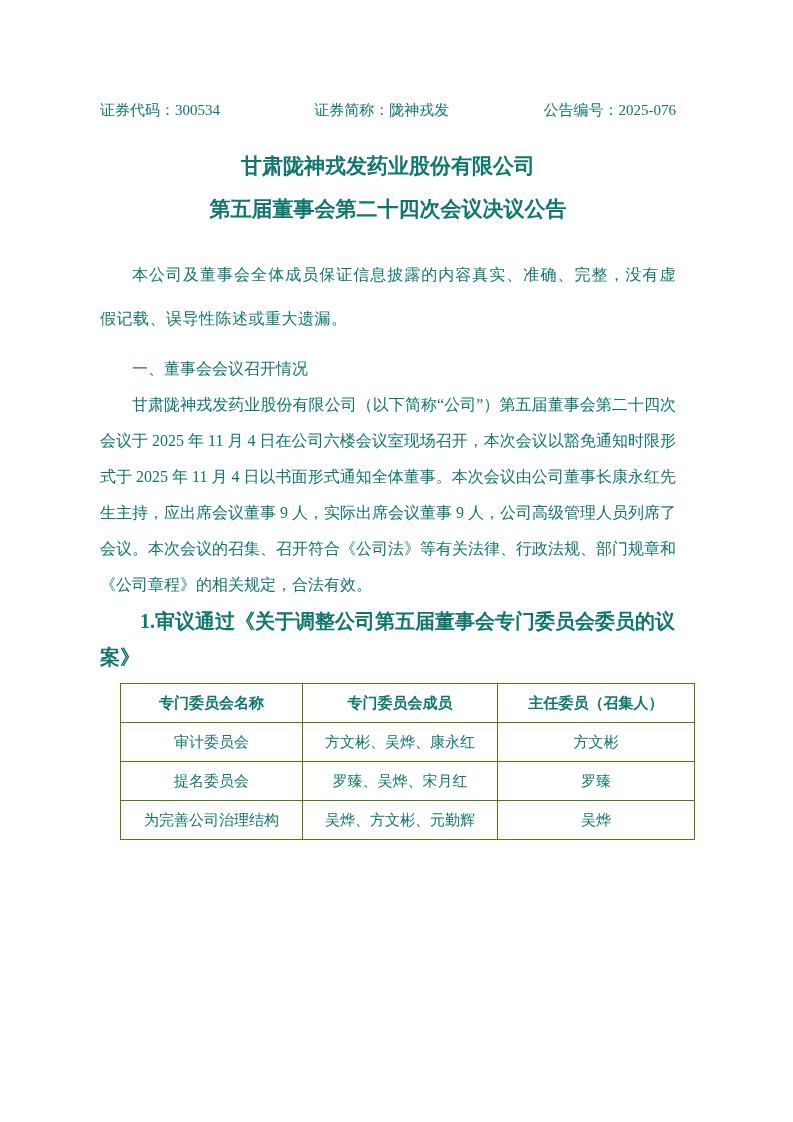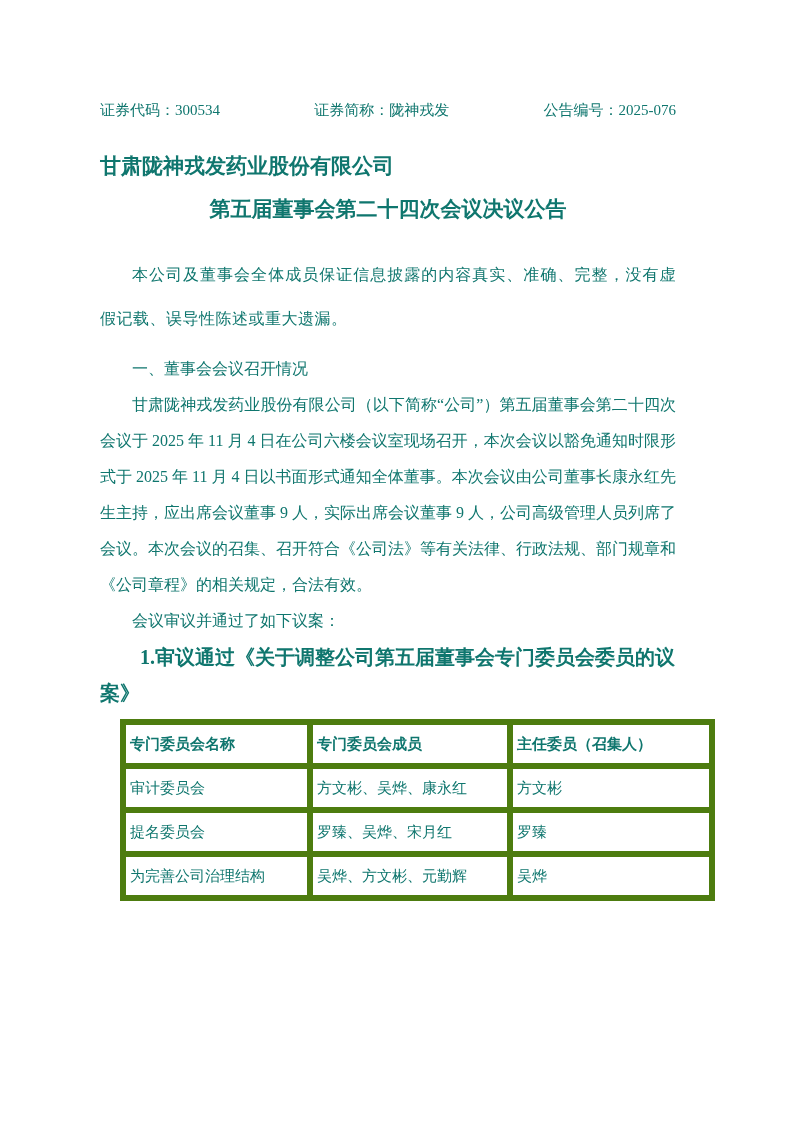--- a/index.html
+++ b/index.html
@@ -24,20 +24,21 @@
     justify-content: space-between;
     align-items: baseline;
     font-size: 15px;
     line-height: 20px;
     white-space: nowrap;
   }
   .title-company {
     margin: 32px 0 0 0;
     font-size: 21px;
     font-weight: bold;
+    text-align: center;
     line-height: 28px;
   }
   .title-announcement {
     margin: 15px 0 0 0;
     font-size: 21px;
     font-weight: bold;
     text-align: center;
     line-height: 28px;
   }
   .disclaimer {
@@ -77,22 +78,22 @@
     text-indent: 2em;
   }
   table.committee-table {
     margin: 8px 0 0 20px;
     border-collapse: collapse;
     table-layout: fixed;
     width: 553px;
   }
   .committee-table th,
   .committee-table td {
-    border: 6px solid #4d7c0f;
-    text-align: left;
+    border: 1px solid #4d7c0f;
+    text-align: center;
     vertical-align: middle;
     font-size: 15px;
     height: 38px;
     padding: 0 4px;
     font-weight: normal;
   }
   .committee-table th {
     font-weight: bold;
   }
   .col-name  { width: 173px; }
@@ -111,21 +112,20 @@
   </div>
 
   <h1 class="title-company">甘肃陇神戎发药业股份有限公司</h1>
   <h1 class="title-announcement">第五届董事会第二十四次会议决议公告</h1>
 
   <p class="disclaimer">本公司及董事会全体成员保证信息披露的内容真实、准确、完整，没有虚假记载、误导性陈述或重大遗漏。</p>
 
   <p class="sec-heading">一、董事会会议召开情况</p>
   <p class="body-para">甘肃陇神戎发药业股份有限公司（以下简称“公司”）第五届董事会第二十四次会议于 2025 年 11 月 4 日在公司六楼会议室现场召开，本次会议以豁免通知时限形式于 2025 年 11 月 4 日以书面形式通知全体董事。本次会议由公司董事长康永红先生主持，应出席会议董事 9 人，实际出席会议董事 9 人，公司高级管理人员列席了会议。本次会议的召集、召开符合《公司法》等有关法律、行政法规、部门规章和《公司章程》的相关规定，合法有效。</p>
 
-  <p class="lead-line">会议审议并通过了如下议案：</p>
 
   <p class="item-heading">1.审议通过《关于调整公司第五届董事会专门委员会委员的议案》</p>
 
   <table class="committee-table">
     <thead>
       <tr>
         <th class="col-name">专门委员会名称</th>
         <th class="col-members">专门委员会成员</th>
         <th class="col-chair">主任委员（召集人）</th>
       </tr>

